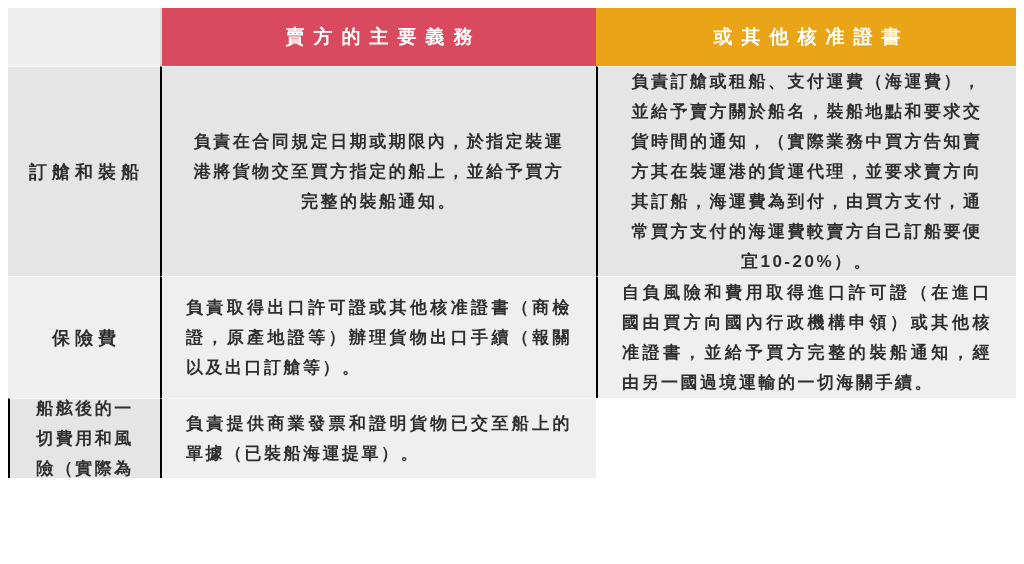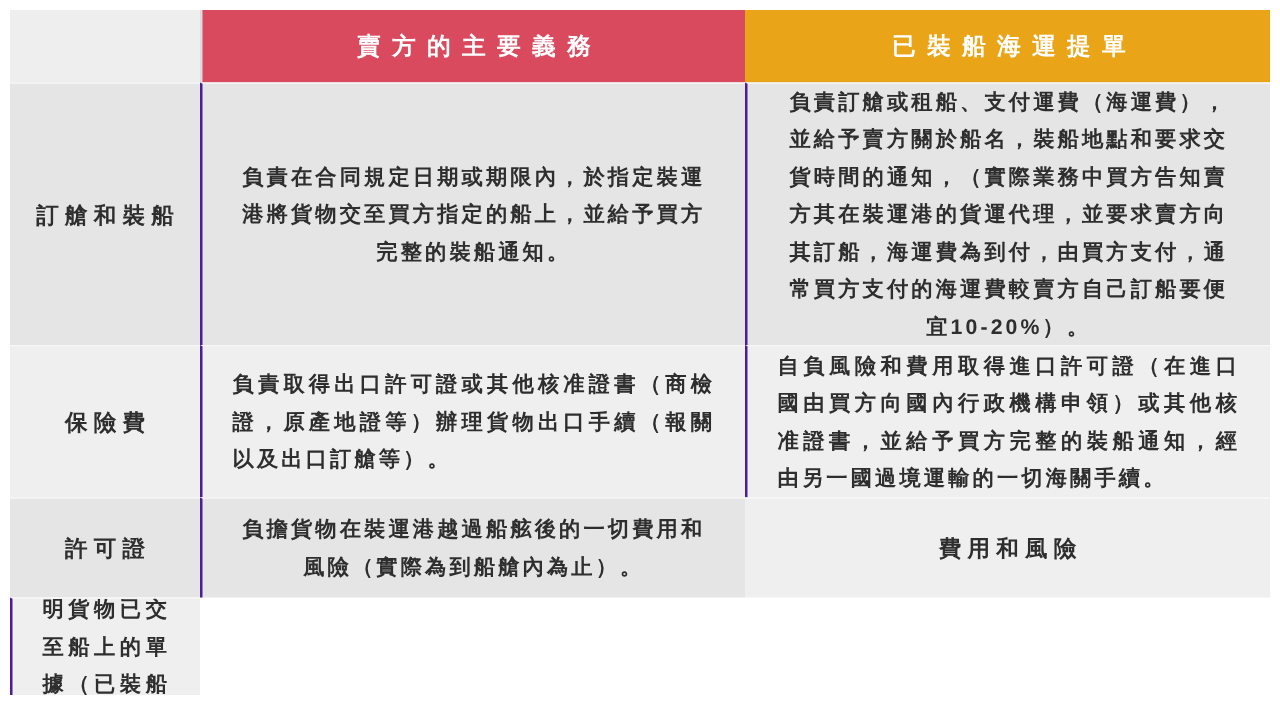--- a/index.html
+++ b/index.html
@@ -56,38 +56,36 @@
   .body {
     display: flex;
     align-items: center;
     padding: 0 24px;
     font-size: 17px;
     font-weight: 700;
     line-height: 30px;
     letter-spacing: 2.5px;
     text-align: justify;
     color: #2e2e2e;
-    border-left: 2px solid #4c1d95;
+    border-left: 2px solid #000000;
   }
   .shade-dark  { background: #e6e5e5; text-align: center; }
   .shade-light { background: #f0efef; }
   .rowline { border-top: 1px solid #f8f7f7; }
 </style>
 </head>
 <body>
 
 <div class="page">
   <div class="table" id="table">
     <div class="cell corner"></div>
     <div class="cell head head-seller" style="background: rgb(217, 74, 95);">賣方的主要義務</div>
-    <div class="cell head head-buyer" style="background: rgb(233, 164, 24);">已裝船海運提單</div>
+    <div class="cell head head-buyer" style="background: rgb(233, 164, 24);">或其他核准證書</div>
   <div class="cell rowlabel shade-dark rowline">訂艙和裝船</div>
       <div class="cell body shade-dark rowline">負責在合同規定日期或期限內，於指定裝運港將貨物交至買方指定的船上，並給予買方完整的裝船通知。</div>
       <div class="cell body shade-dark rowline">負責訂艙或租船、支付運費（海運費），並給予賣方關於船名，裝船地點和要求交貨時間的通知，（實際業務中買方告知賣方其在裝運港的貨運代理，並要求賣方向其訂船，海運費為到付，由買方支付，通常買方支付的海運費較賣方自己訂船要便宜10-20%）。</div>
       <div class="cell rowlabel shade-light rowline">保險費</div>
       <div class="cell body shade-light rowline">負責取得出口許可證或其他核准證書（商檢證，原產地證等）辦理貨物出口手續（報關以及出口訂艙等）。</div>
       <div class="cell body shade-light rowline">自負風險和費用取得進口許可證（在進口國由買方向國內行政機構申領）或其他核准證書，並給予買方完整的裝船通知，經由另一國過境運輸的一切海關手續。</div>
-      <div class="cell rowlabel shade-dark rowline">許可證</div>
       <div class="cell body shade-dark rowline">負擔貨物在裝運港越過船舷後的一切費用和風險（實際為到船艙內為止）。</div>
-      <div class="cell rowlabel shade-light rowline">費用和風險</div>
       <div class="cell body shade-light rowline">負責提供商業發票和證明貨物已交至船上的單據（已裝船海運提單）。</div>
     </div>
 </div>
 
 </body></html>

